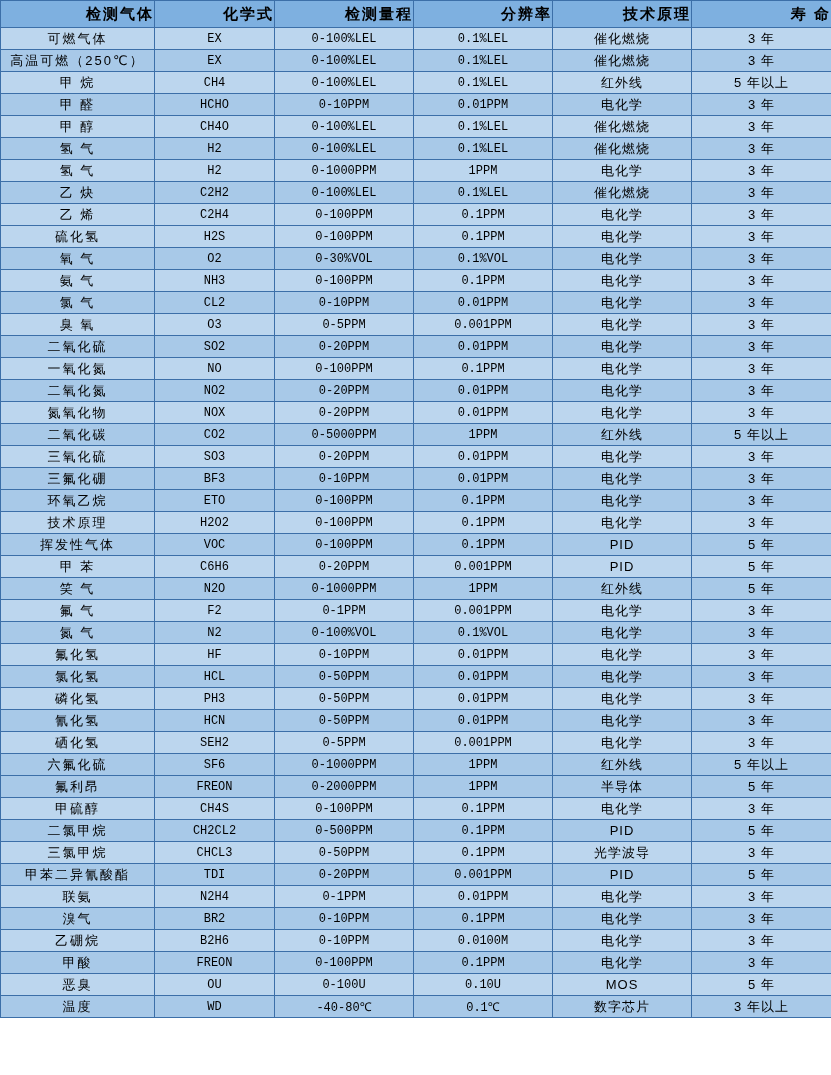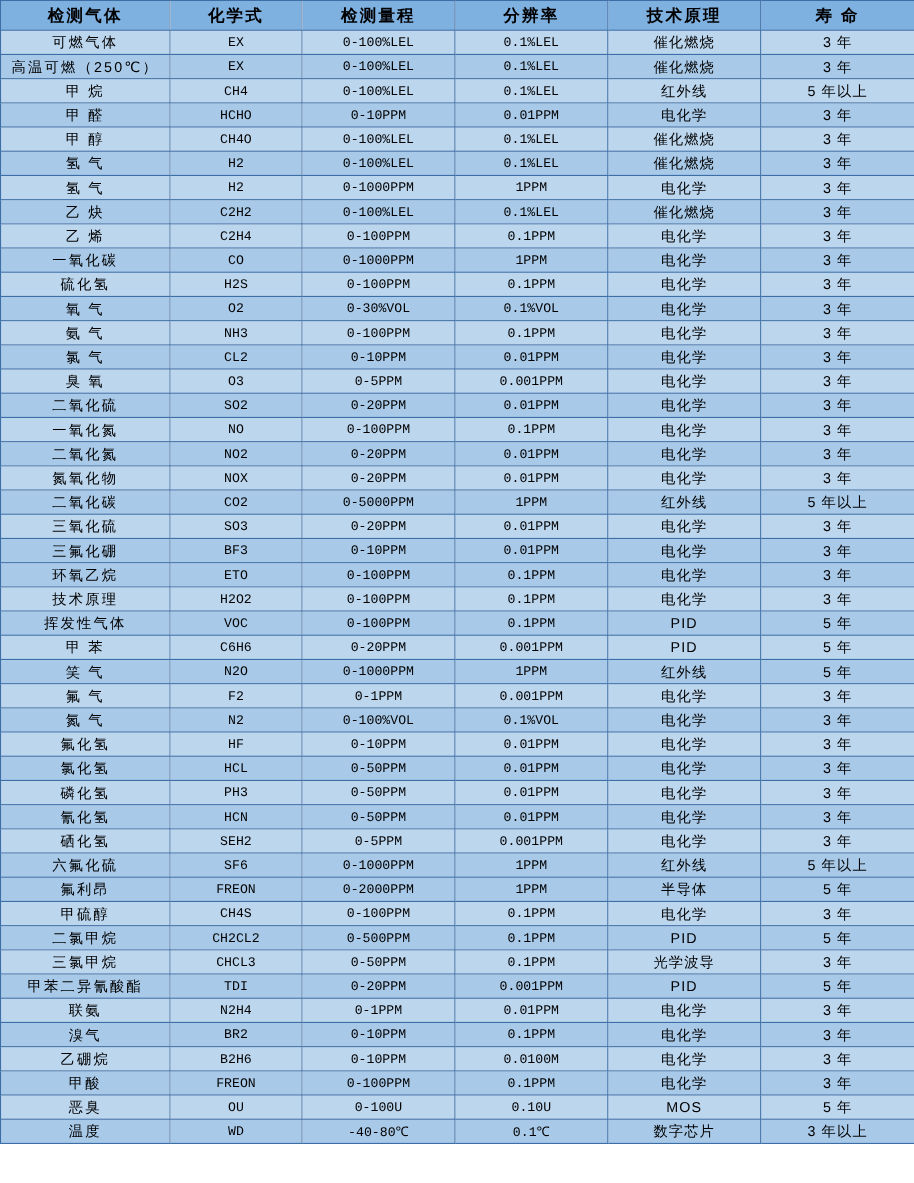--- a/index.html
+++ b/index.html
@@ -32,20 +32,21 @@
     padding: 0;
     overflow: hidden;
     white-space: nowrap;
   }
   #gas-table thead th {
     background: #7eb0e0;
     height: 26px;
     font-size: 15px;
     font-weight: bold;
     letter-spacing: 2px;
+    text-align: right;
   }
   #gas-table tbody td {
     height: 21px;
     font-size: 13px;
   }
   #gas-table tbody tr.odd td {
     background: #bcd6ee;
   }
   #gas-table tbody tr.even td {
     background: #a8c9e8;
@@ -154,28 +155,20 @@
         <td class="col-life">3 年</td>
       </tr>
       <tr class="odd">
         <td class="col-name">乙 烯</td>
         <td class="col-formula">C2H4</td>
         <td class="col-range">0-100PPM</td>
         <td class="col-res">0.1PPM</td>
         <td class="col-principle">电化学</td>
         <td class="col-life">3 年</td>
       </tr>
-      <tr class="even">
-        <td class="col-name">一氧化碳</td>
-        <td class="col-formula">CO</td>
-        <td class="col-range">0-1000PPM</td>
-        <td class="col-res">1PPM</td>
-        <td class="col-principle">电化学</td>
-        <td class="col-life">3 年</td>
-      </tr>
       <tr class="odd">
         <td class="col-name">硫化氢</td>
         <td class="col-formula">H2S</td>
         <td class="col-range">0-100PPM</td>
         <td class="col-res">0.1PPM</td>
         <td class="col-principle">电化学</td>
         <td class="col-life">3 年</td>
       </tr>
       <tr class="even">
         <td class="col-name">氧 气</td>

